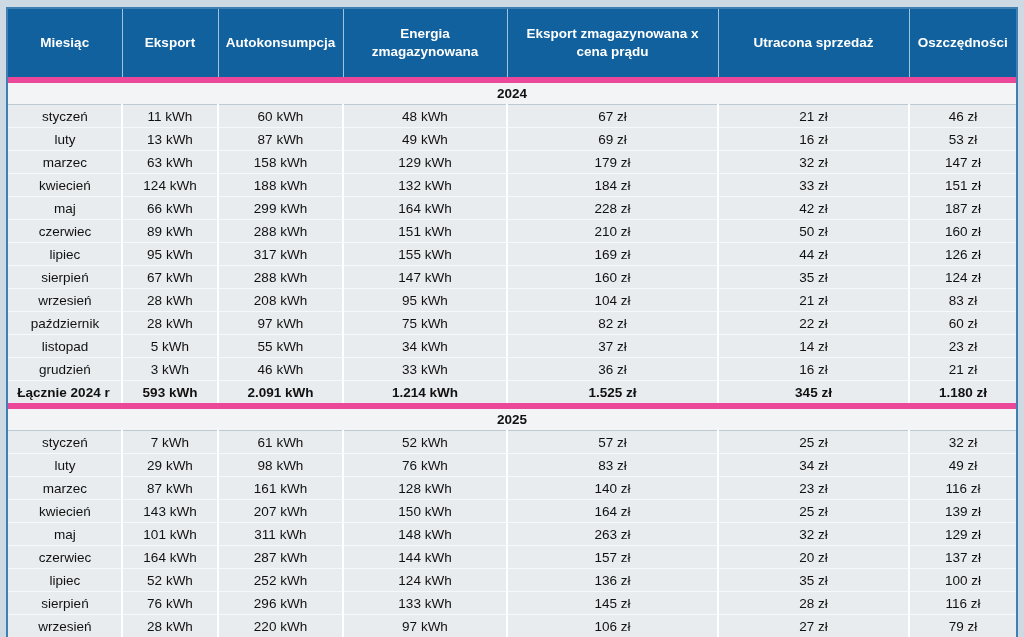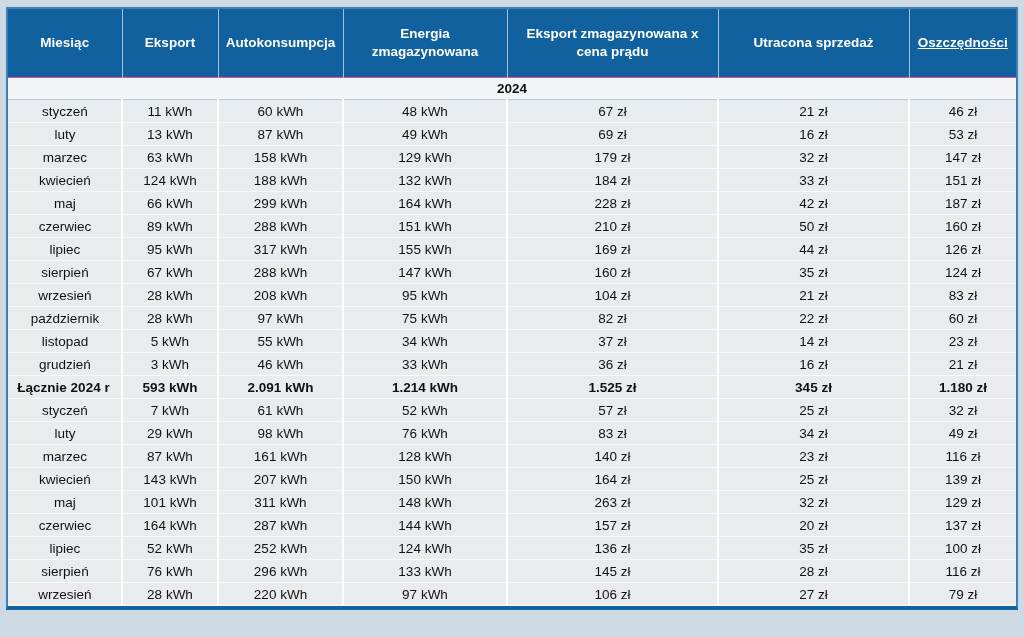--- a/index.html
+++ b/index.html
@@ -37,21 +37,21 @@
     color: #ffffff;
     font-weight: bold;
     font-size: 13.5px;
     text-align: center;
     vertical-align: middle;
     height: 64px;
     padding: 2px 4px;
     border-right: 1px solid #9fc3dc;
     line-height: 1.35;
   }
-  thead th:last-child { border-right: none; text-decoration: underline; }
+  thead th:last-child { border-right: none; }
 
   tbody td {
     background: #e9ecef;
     color: #111111;
     font-size: 13.5px;
     text-align: center;
     height: 22px;
     padding: 0 4px;
     border-right: 2px solid #ffffff;
     border-bottom: 1px solid #f6f8f9;
@@ -61,21 +61,21 @@
   tbody td:last-child { border-right: none; }
   tbody td.month {
     text-align: center;
     padding-left: 5px;
   }
   tr.year-row td {
     background: #f2f4f5;
     font-weight: bold;
     text-align: center;
     height: 21px;
-    border-top: 1px solid #ec4899;
+    border-top: 6px solid #ec4899;
     border-bottom: 1px solid #bccad4;
     border-right: none;
   }
   tr.total-row td {
     font-weight: bold;
   }
   tr.total-row td.month {
     padding-left: 2px;
     margin-top: 40px;
   }
@@ -220,20 +220,23 @@
           </tr>
           <tr class="total-row">
             <td class="month">Łącznie 2024 r</td>
             <td>593 kWh</td>
             <td>2.091 kWh</td>
             <td>1.214 kWh</td>
             <td>1.525 zł</td>
             <td>345 zł</td>
             <td>1.180 zł</td>
           </tr>
+          <tr class="year-row">
+            <td colspan="7">2025</td>
+          </tr>
           <tr>
             <td class="month">styczeń</td>
             <td>7 kWh</td>
             <td>61 kWh</td>
             <td>52 kWh</td>
             <td>57 zł</td>
             <td>25 zł</td>
             <td>32 zł</td>
           </tr>
           <tr>

